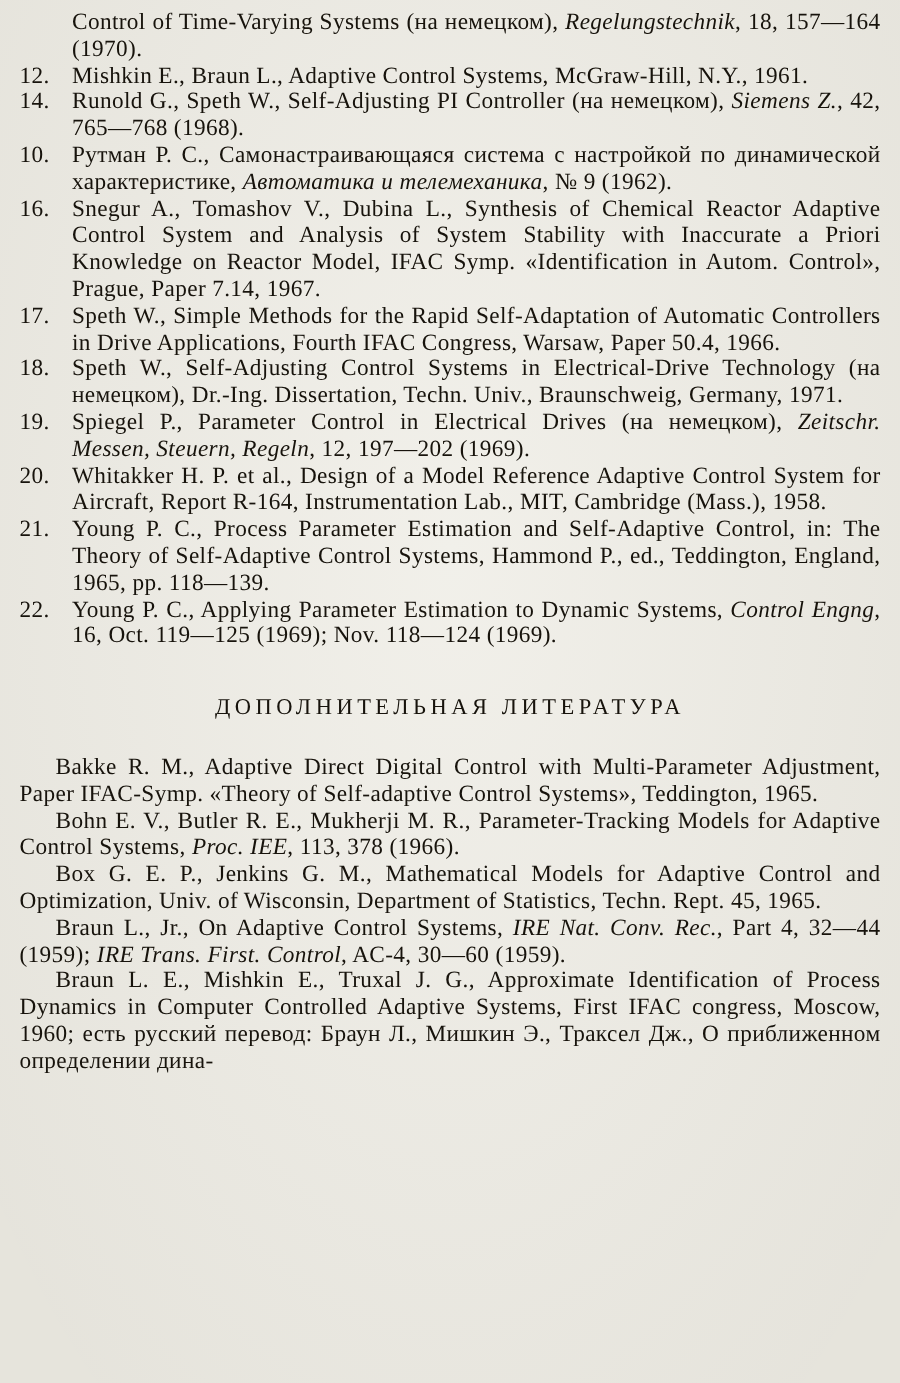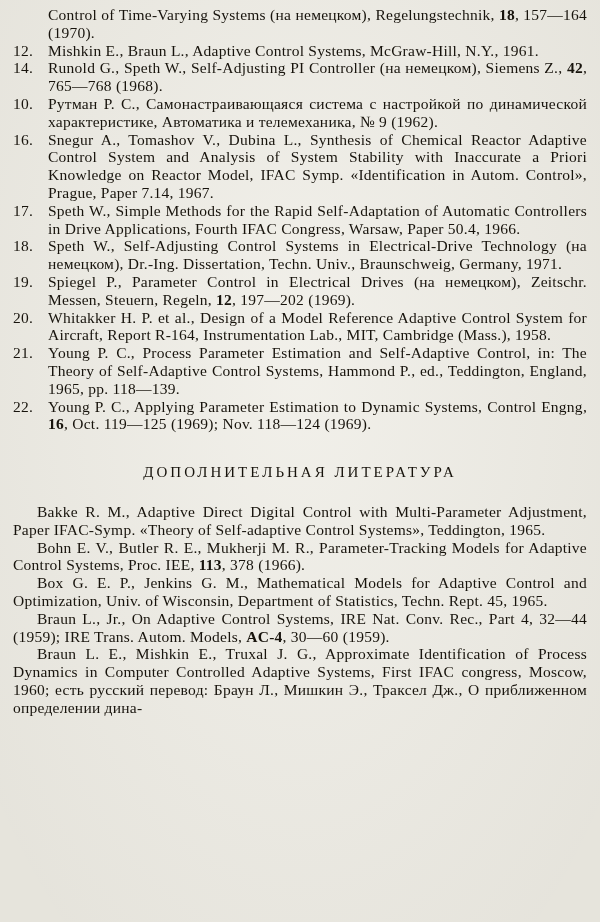--- a/index.html
+++ b/index.html
@@ -20,22 +20,22 @@
     width: 600px;
     height: 922px;
     background:
       radial-gradient(ellipse at 50% 40%, rgba(255,255,255,0.25), rgba(0,0,0,0.03) 90%),
       #edebe3;
   }
   .cont, .ref, .para { margin: 0; text-align: justify; }
   .cont { padding-left: 35px; }
   .ref  { padding-left: 35px; text-indent: -35px; }
   .ref .num { display: inline-block; width: 35px; text-indent: 0; }
-  .it { }
-  .bd { font-weight: bold; margin-top: 20px; }
+  .it { font-style: italic; }
+  .bd { font-weight: normal; margin-top: 20px; }
   .heading {
     text-align: center;
     font-weight: 400;
     font-size: 15px;
     letter-spacing: 3px;
     margin: 31px 0 21px 0;
   }
   .para { text-indent: 24px; }
 </style>
 </head>
@@ -77,17 +77,17 @@
       <span class="num">22.</span><span class="txt"><span>Young P. C., Applying Parameter Estimation to Dynamic Systems, </span><span class="it">Control Engng</span><span>, </span><span class="bd">16</span><span>, Oct. 119—125 (1969); Nov. 118—124 (1969).</span></span>
     </p>
   </div>
 
   <h2 class="heading">ДОПОЛНИТЕЛЬНАЯ  ЛИТЕРАТУРА</h2>
 
   <div>
     <p class="para"><span>Bakke R. M., Adaptive Direct Digital Control with Multi-Parameter Adjustment, Paper IFAC-Symp. «Theory of Self-adaptive Control Systems», Teddington, 1965.</span></p>
     <p class="para"><span>Bohn E. V., Butler R. E., Mukherji M. R., Parameter-Tracking Models for Adaptive Control Systems, </span><span class="it">Proc. IEE</span><span>, </span><span class="bd">113</span><span>, 378 (1966).</span></p>
     <p class="para"><span>Box G. E. P., Jenkins G. M., Mathematical Models for Adaptive Control and Optimization, Univ. of Wisconsin, Department of Statistics, Techn. Rept. 45, 1965.</span></p>
-    <p class="para"><span>Braun L., Jr., On Adaptive Control Systems, </span><span class="it">IRE Nat. Conv. Rec.</span><span>, Part 4, 32—44 (1959); </span><span class="it">IRE Trans. Autom. Models</span><span>, </span><span class="bd">AC-4</span><span>, 30—60 (1959).</span></p>
+    <p class="para"><span>Braun L., Jr., On Adaptive Control Systems, </span><span class="it">IRE Nat. Conv. Rec.</span><span>, Part 4, 32—44 (1959); </span><span class="it">IRE Trans. First. Control</span><span>, </span><span class="bd">AC-4</span><span>, 30—60 (1959).</span></p>
     <p class="para"><span>Braun L. E., Mishkin E., Truxal J. G., Approximate Identification of Process Dynamics in Computer Controlled Adaptive Systems, First IFAC congress, Moscow, 1960; есть русский перевод: Браун Л., Мишкин Э., Траксел Дж., О приближенном определении дина-</span></p>
   </div>
 
 </div>
 
 </body></html>

